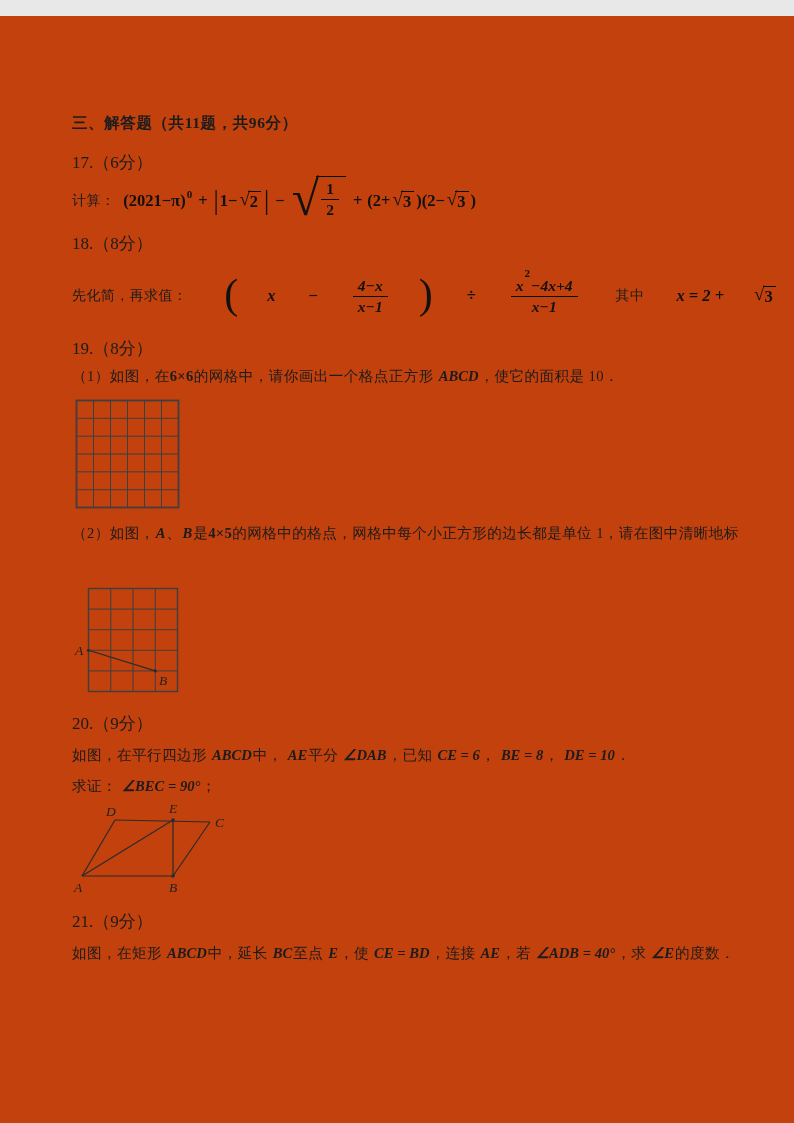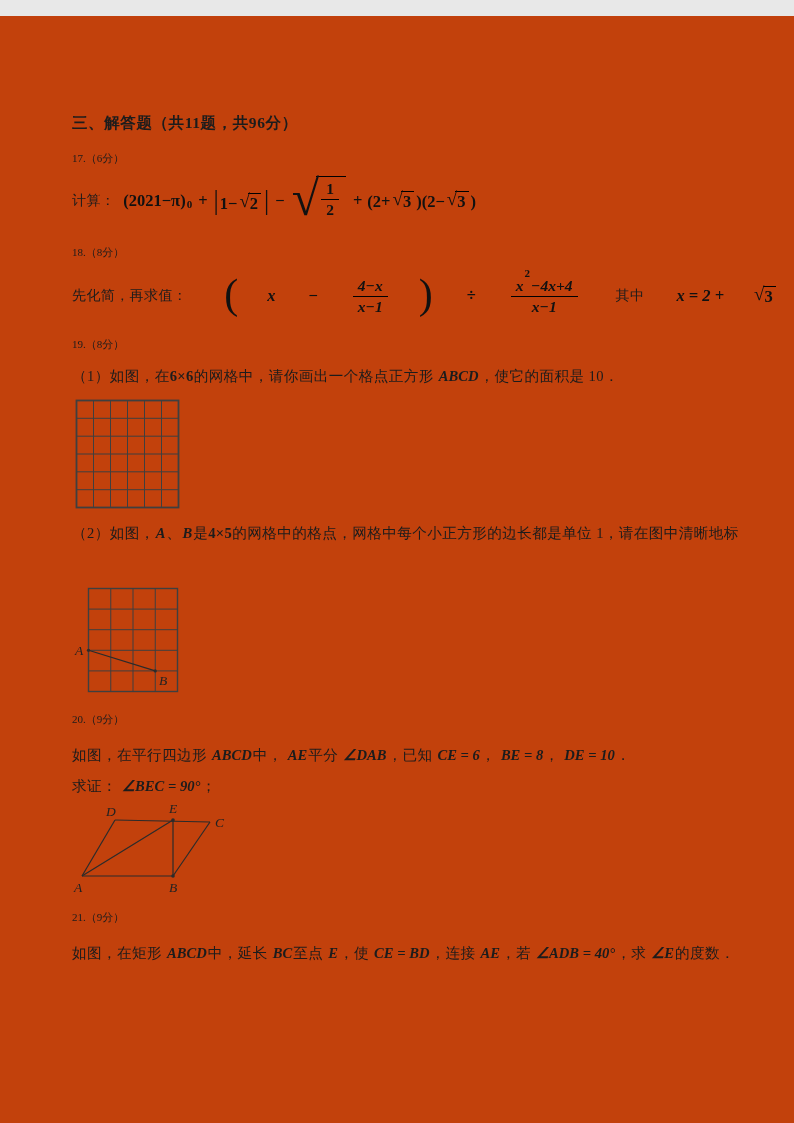--- a/index.html
+++ b/index.html
@@ -1,29 +1,29 @@
 <!DOCTYPE html>
 <html><head>
 <meta charset="utf-8">
 <style>
   html,body{margin:0;padding:0;background:#e8e8e8;}
   .page{position:relative;width:794px;height:1123px;margin:16px auto;background:#c2410c;
         font-family:"Liberation Serif","DejaVu Serif",serif;color:#1c1c1c;overflow:hidden;}
   .blk{position:absolute;left:72px;white-space:nowrap;}
   .cjk{font-size:14.6px;letter-spacing:0.4px;}
   .sec-title{font-weight:bold;font-size:15.5px;letter-spacing:0.6px;}
-  .qlabel{font-size:11px;}
+  .qlabel{font-size:17px;}
   .para{line-height:33px;}
   .b{font-weight:bold;}
   .bi{font-family:"Liberation Serif",serif;font-weight:bold;font-style:italic;letter-spacing:0;padding:0 1px;}
   
   .formula{display:flex;align-items:center;font-family:"Liberation Serif",serif;
            font-size:16.5px;font-weight:bold;color:#111;}
   .formula .cn{font-weight:normal;font-size:14px;letter-spacing:0.4px;margin-right:8px;color:#1c1c1c;}
-  .grp{display:inline-flex;align-items:flex-end;}
+  .grp{display:inline-flex;align-items:center;}
   .op{margin:0 5px;}
   .mi{font-style:italic;}
   .bar{font-weight:normal;font-size:26px;line-height:1;margin:0 1px;transform:scaleY(1.05);}
   .bigp{font-weight:normal;font-size:42px;line-height:0.75;margin:0 1px;transform:translateY(-1px);}
   .frac{display:inline-flex;flex-direction:column;text-align:center;font-size:15.5px;margin:0 2px;vertical-align:middle;}
   .frac .num{display:block;padding:0 5px 1px;}
   .frac .den{display:block;border-top:1.7px solid #000;padding:1px 5px 0;}
   .sqrt{display:inline-flex;align-items:flex-start;margin:0 2px;}
   .rsign{font-weight:normal;line-height:1;font-size:19px;transform:translateY(-2px);}
   .rad{border-top:1.7px solid #000;padding:0 3px 0 2px;margin-left:-2px;}
@@ -78,21 +78,21 @@
       <span>)</span>
       <span>(2−</span>
       <span class="sqrt">
           <span class="rsign">√</span>
           <span class="rad">3</span>
         </span>
       <span>)</span>
     </span>
   </div>
 
-  <div class="blk qlabel" style="top:229px;">18.（8分）</div>
+  <div class="blk qlabel" style="top:216px;">18.（8分）</div>
   <div class="blk formula" style="top:252px;height:56px;gap:28px;">
     <span class="cn">先化简，再求值：</span>
     <span class="bigp">(</span>
     <span class="mi">x</span>
     <span class="op">−</span>
     <span class="frac">
       <span class="num mi">4−x</span>
       <span class="den mi">x−1</span>
     </span>
     <span class="bigp">)</span>

